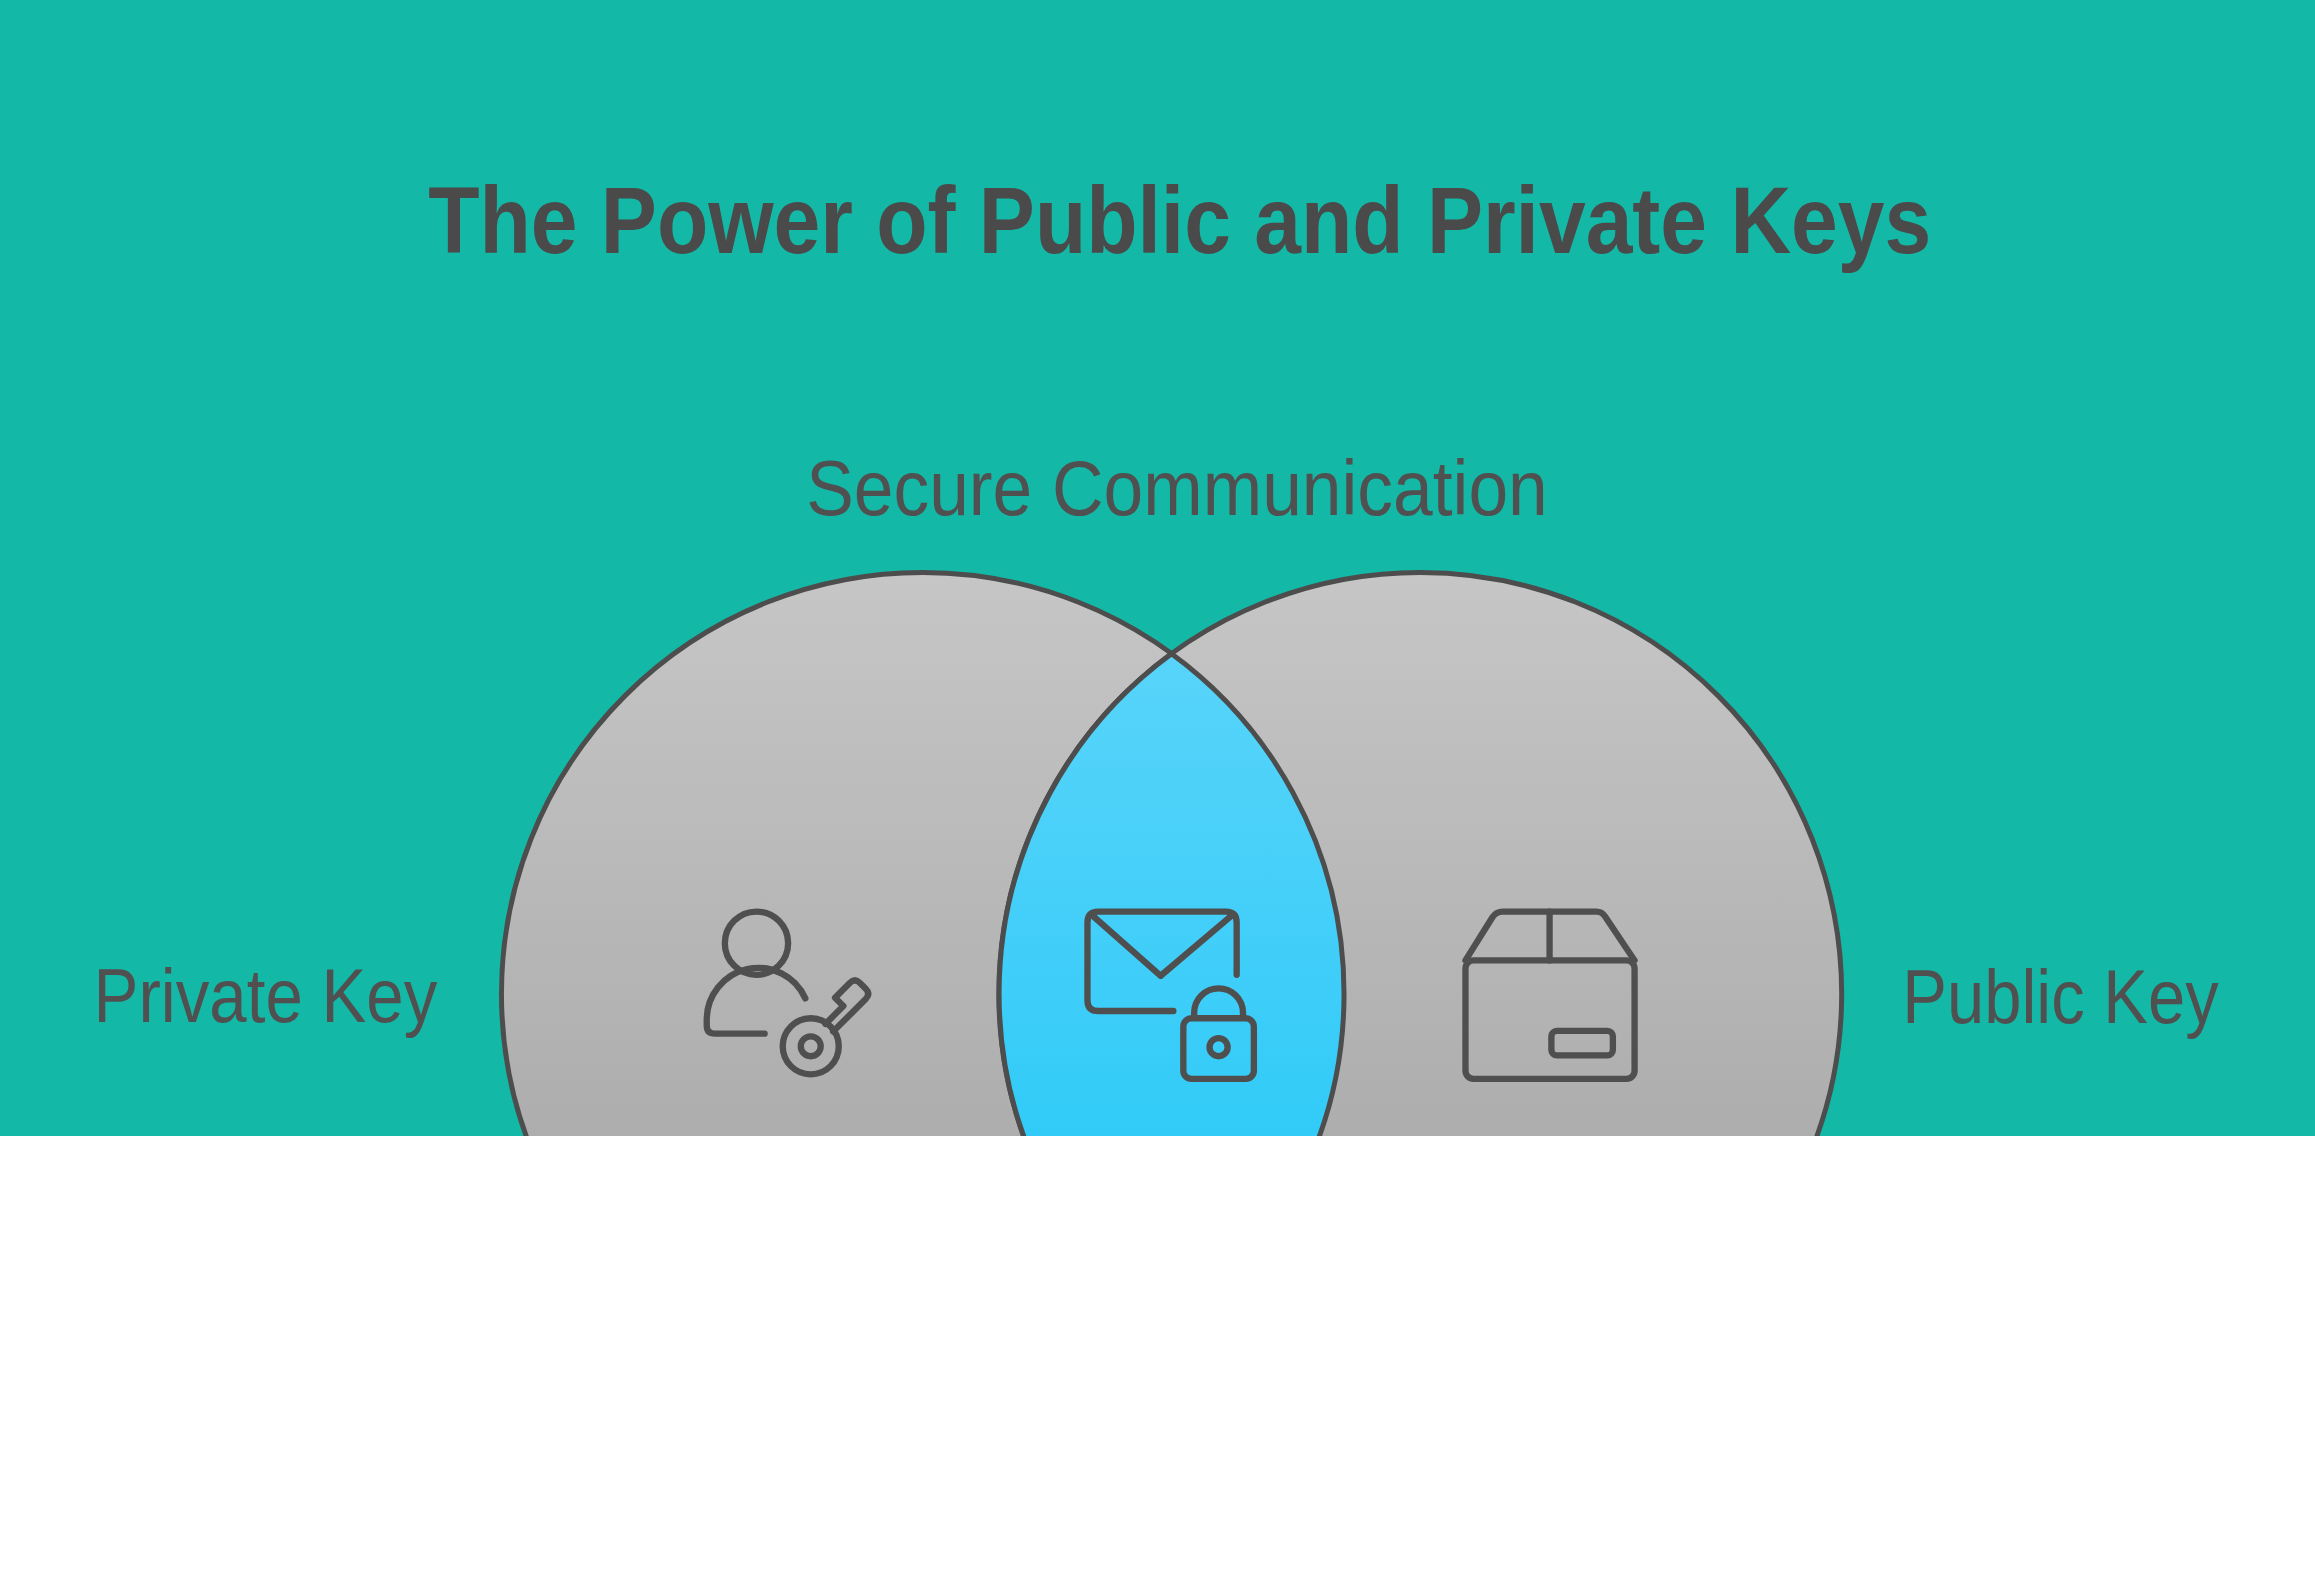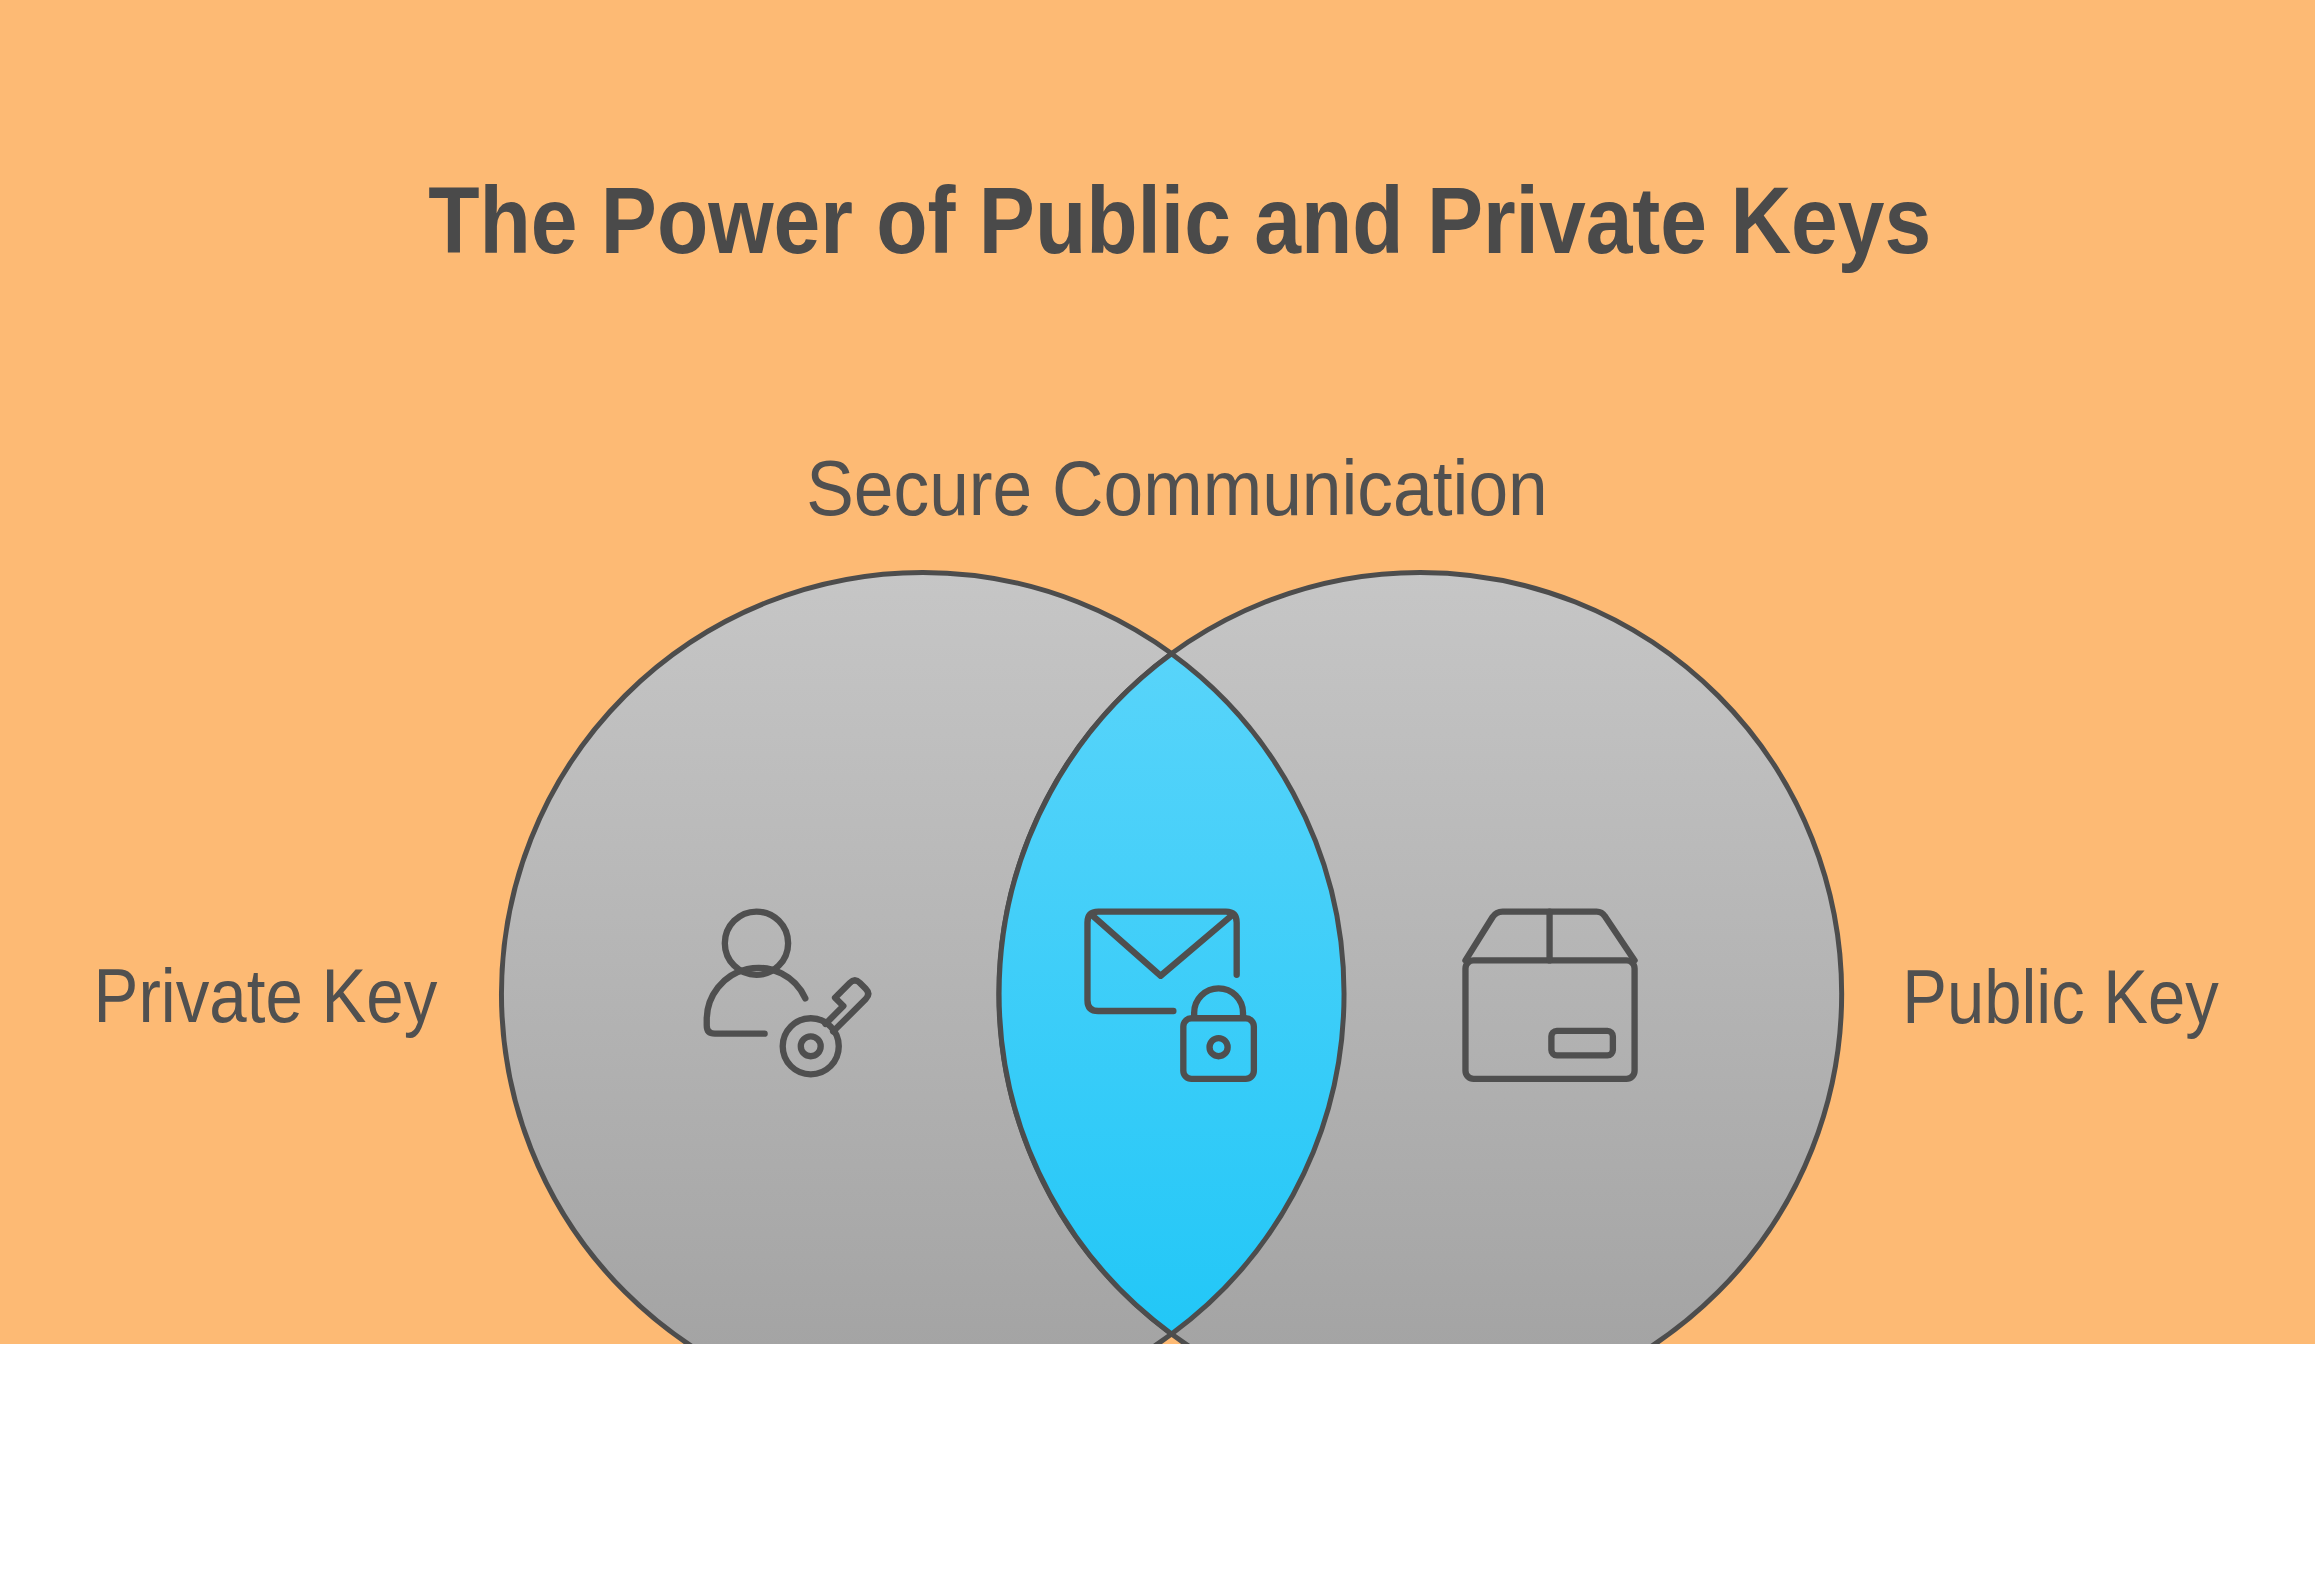--- a/index.html
+++ b/index.html
@@ -3,22 +3,22 @@
 <meta charset="utf-8">
 <style>
   html, body {
     margin: 0;
     padding: 0;
     background: #ffffff;
   }
   .stage {
     position: relative;
     width: 2316px;
-    height: 1344px;
-    background: #fdba74;
+    height: 1136px;
+    background: #14b8a6;
     font-family: "Liberation Sans", "DejaVu Sans", sans-serif;
     overflow: hidden;
   }
   svg { display: block; }
   .title-text {
     font-family: "Liberation Sans", "DejaVu Sans", sans-serif;
     font-weight: 700;
     font-size: 104px;
     fill: #4a4a4a;
   }

